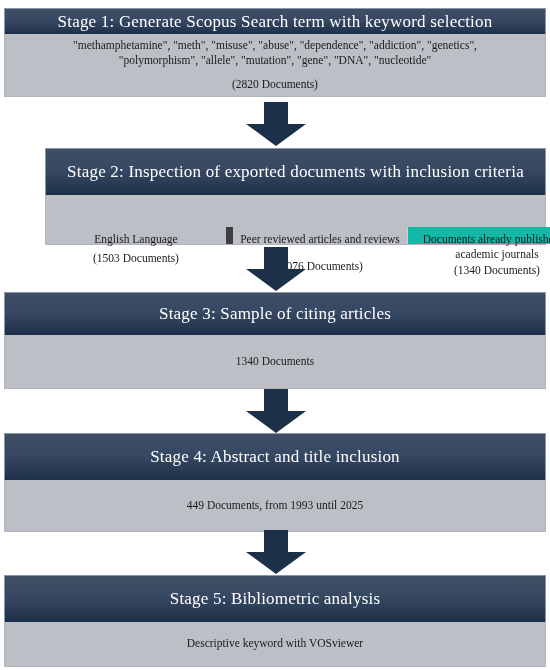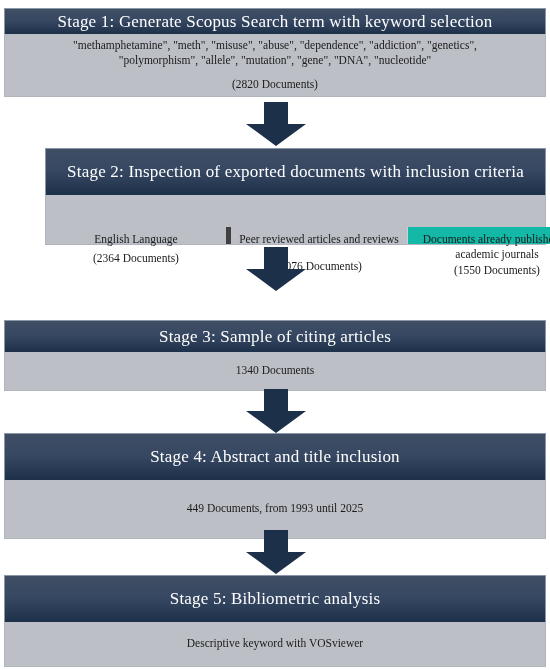--- a/index.html
+++ b/index.html
@@ -75,21 +75,21 @@
     display: flex;
     flex-direction: column;
     align-items: center;
     justify-content: flex-start;
     padding: 5px 4px 0 4px;
     box-sizing: border-box;
     background: #bcc0c6;
     margin-top: 32px;
   }
   .col-1 { width: 180px; }
-  .col-2 { width: 182px; border-left: 5px solid #404040; border-right: 1px solid #cdd1d6; }
+  .col-2 { width: 182px; border-left: 7px solid #404040; border-right: 1px solid #cdd1d6; }
   .col-3 { width: 178px; background: #14b8a6; }
 
   .col-title {
     font-size: 11.5px;
     line-height: 1.3;
   }
   .col-count {
     font-size: 11.5px;
     line-height: 1.3;
   }
@@ -109,26 +109,26 @@
   
   #stage-1 { top: 8px; }
   #stage-1 .stage-header { height: 26px; }
   #stage-1 .stage-body   { height: 63px; }
 
   #stage-2 { top: 148px; padding-left: 41px; }
   #stage-2 .stage-header { height: 47px; }
   #stage-2 .stage-body   { height: 50px; padding: 0; }
 
   #stage-3 { top: 292px; }
-  #stage-3 .stage-header { height: 32px; margin-top: 28px; }
-  #stage-3 .stage-body   { height: 39px; }
+  #stage-3 .stage-header { height: 43px; }
+  #stage-3 .stage-body   { height: 54px; }
 
   #stage-4 { top: 433px; }
   #stage-4 .stage-header { height: 47px; }
-  #stage-4 .stage-body   { height: 59px; }
+  #stage-4 .stage-body   { height: 52px; }
 
   #stage-5 { top: 575px; }
   #stage-5 .stage-header { height: 47px; }
   #stage-5 .stage-body   { height: 45px; }
 
   #arrow-1 { top: 102px; }
   #arrow-2 { top: 247px; }
   #arrow-3 { top: 389px; }
   #arrow-4 { top: 530px; }
 </style>
@@ -155,29 +155,29 @@
   </div>
 
   <div class="stage" id="stage-2">
     <div class="stage-header">
       <span>Stage 2: Inspection of exported documents with inclusion criteria</span>
     </div>
     <div class="stage-body">
       <div class="cols">
         <div class="col col-1">
           <div class="col-title">English Language</div>
-          <div class="col-count">(2364 Documents)</div>
+          <div class="col-count">(1503 Documents)</div>
         </div>
         <div class="col col-2">
           <div class="col-title">Peer reviewed articles and reviews</div>
           <div class="col-count">(1076 Documents)</div>
         </div>
         <div class="col col-3">
           <div class="col-title">Documents already published in academic journals</div>
-          <div class="col-count">(1550 Documents)</div>
+          <div class="col-count">(1340 Documents)</div>
         </div>
       </div>
     </div>
   </div>
 
   <div class="arrow" id="arrow-2">
     <svg width="60" height="44" viewBox="0 0 60 44" aria-hidden="true">
       <polygon points="18,0 42,0 42,22 60,22 30,44 0,22 18,22" fill="#1d3049"></polygon>
     </svg>
   </div>

